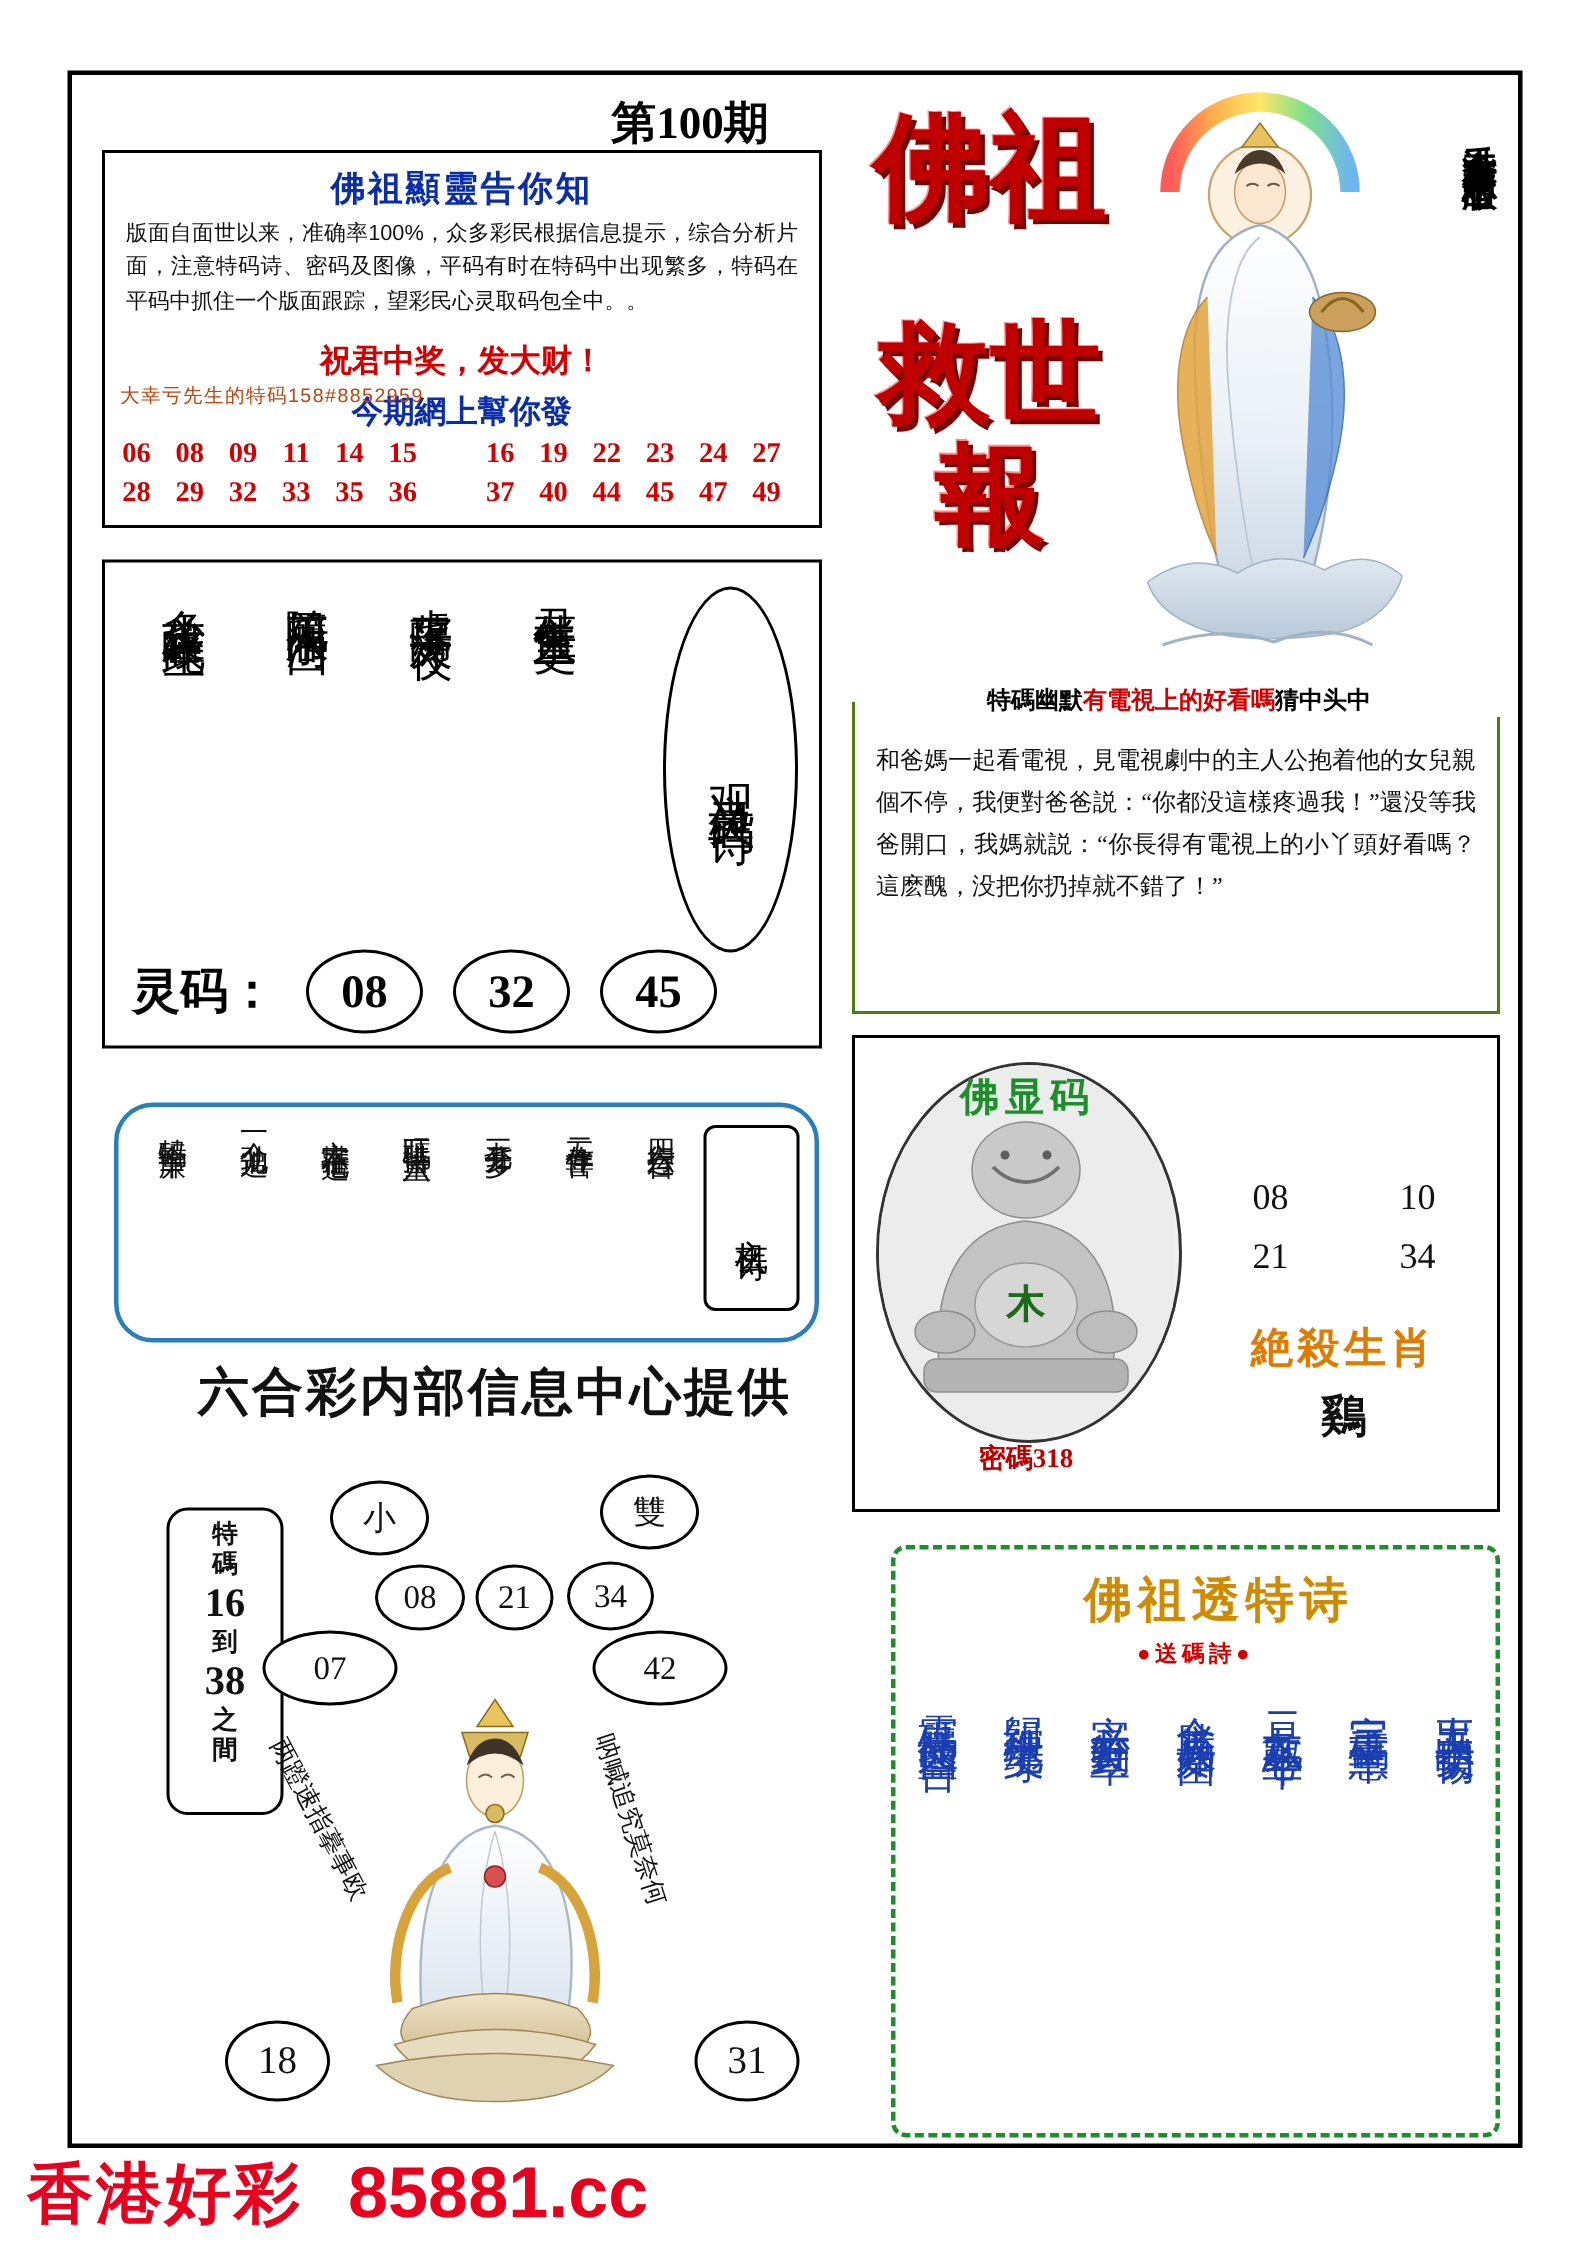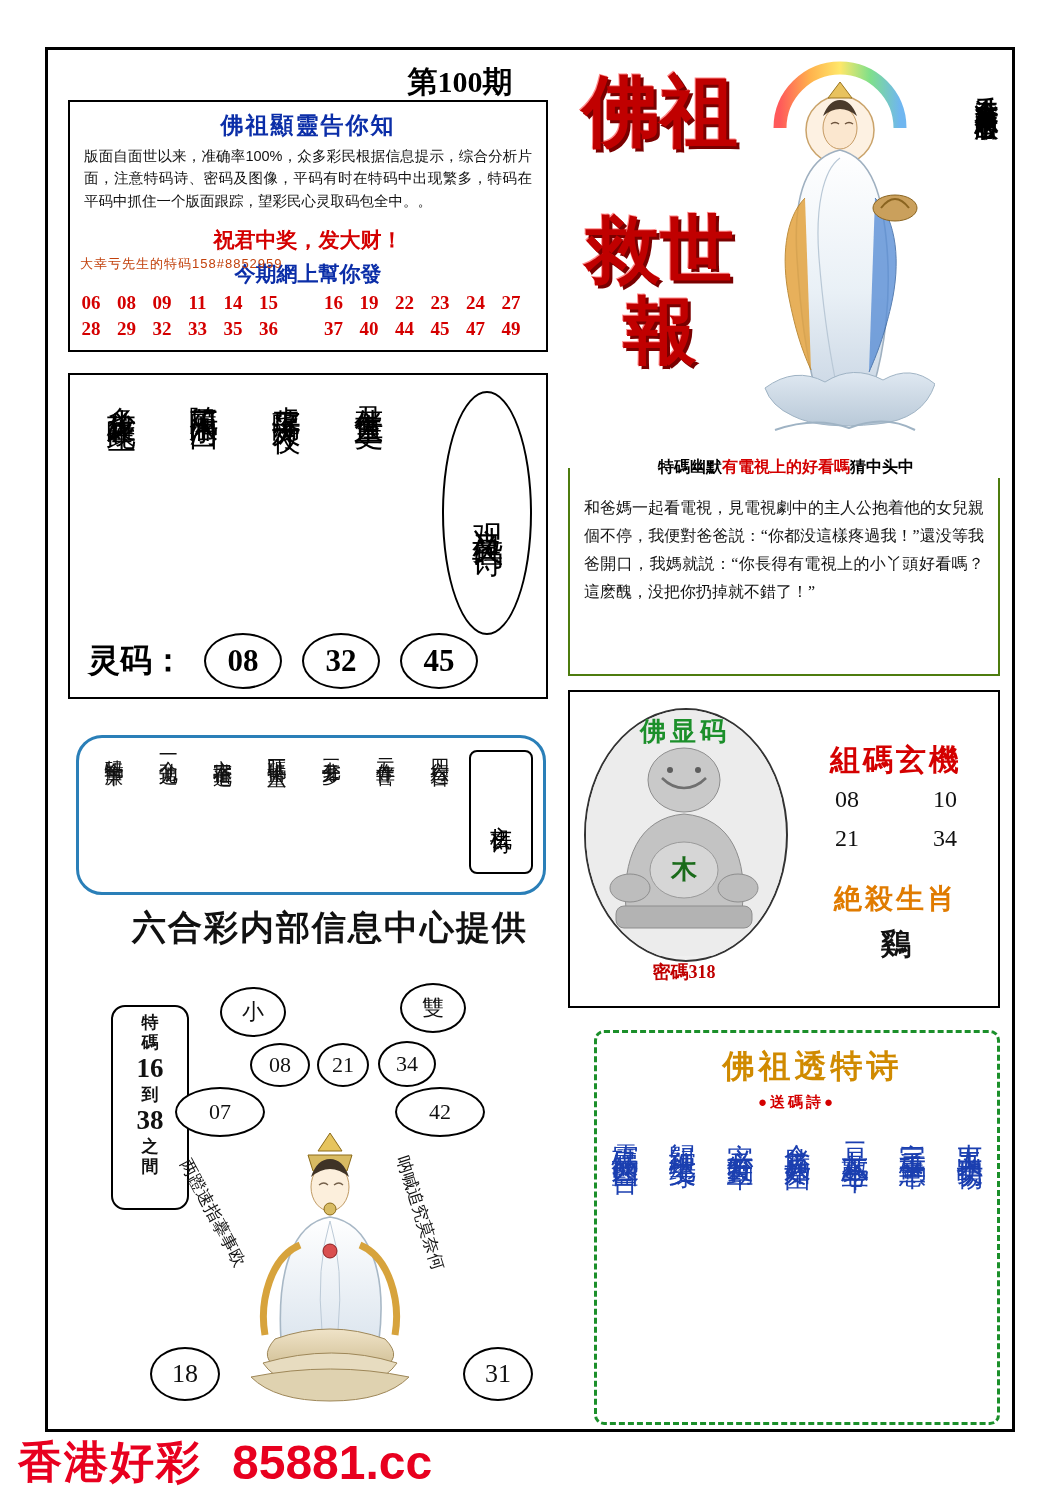--- a/index.html
+++ b/index.html
@@ -235,21 +235,20 @@
         <path d="M98 104 C52 108 36 150 40 200 L156 200 C162 150 146 108 98 104z" fill="#c3c3c3" stroke="#8d8d8d"></path>
         <ellipse cx="98" cy="160" rx="34" ry="28" fill="#d6d6d6" stroke="#9a9a9a"></ellipse>
         <ellipse cx="44" cy="178" rx="20" ry="14" fill="#bdbdbd" stroke="#8d8d8d"></ellipse>
         <ellipse cx="152" cy="178" rx="20" ry="14" fill="#bdbdbd" stroke="#8d8d8d"></ellipse>
         <rect x="30" y="196" width="136" height="22" rx="8" fill="#b3b3b3" stroke="#8d8d8d"></rect>
         <text x="98" y="168" font-size="26" text-anchor="middle" fill="#1a6b1a" font-family="Liberation Serif, serif" font-weight="bold">木</text>
       </svg>
     </div>
     <div class="fo-xian">佛显码</div>
     <div class="mima">密碼318</div>
-    <div class="zm-title">組碼玄機</div>
     <div class="zm-nums">
       <div>
         <span>08</span>
         <span>10</span>
       </div>
       <div>
         <span>21</span>
         <span>34</span>
       </div>
     </div>

